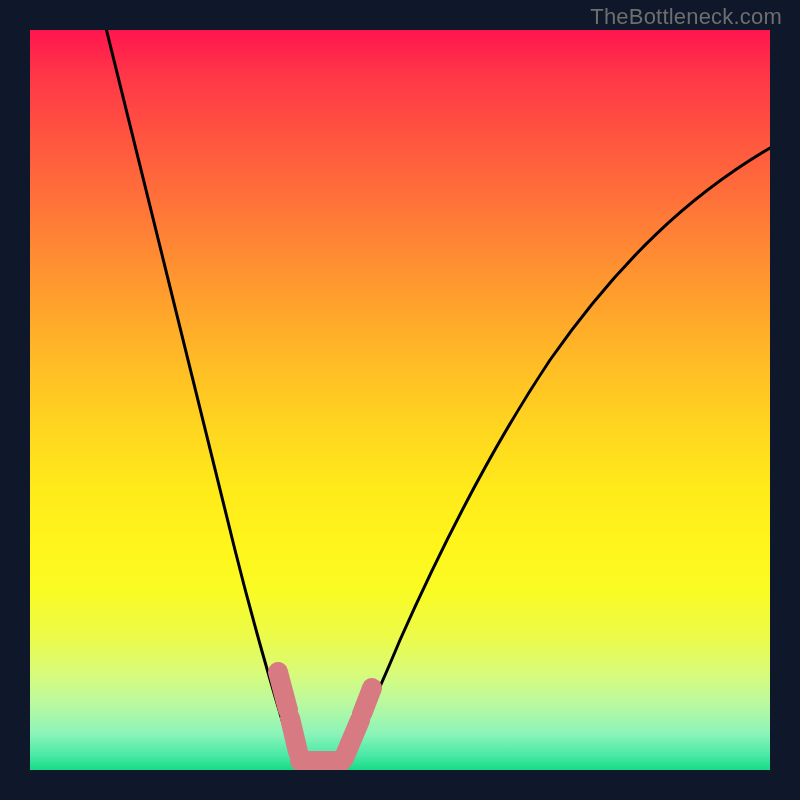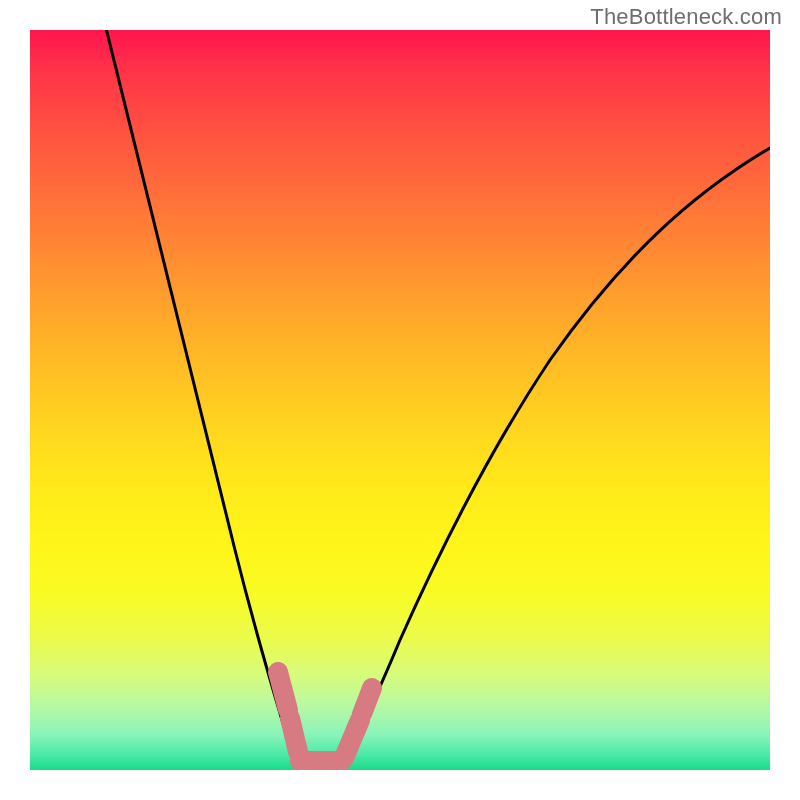--- a/index.html
+++ b/index.html
@@ -8,21 +8,21 @@
     width: 800px;
     height: 800px;
     background: #000;
     overflow: hidden;
     font-family: Arial, Helvetica, sans-serif;
   }
   .frame {
     position: relative;
     width: 800px;
     height: 800px;
-    background: #ffffff;
+    background: #0f172a;
   }
   .watermark {
     position: absolute;
     top: 4px;
     right: 18px;
     color: #6e6e6e;
     font-size: 22px;
     font-weight: 500;
     letter-spacing: 0.2px;
     z-index: 10;

